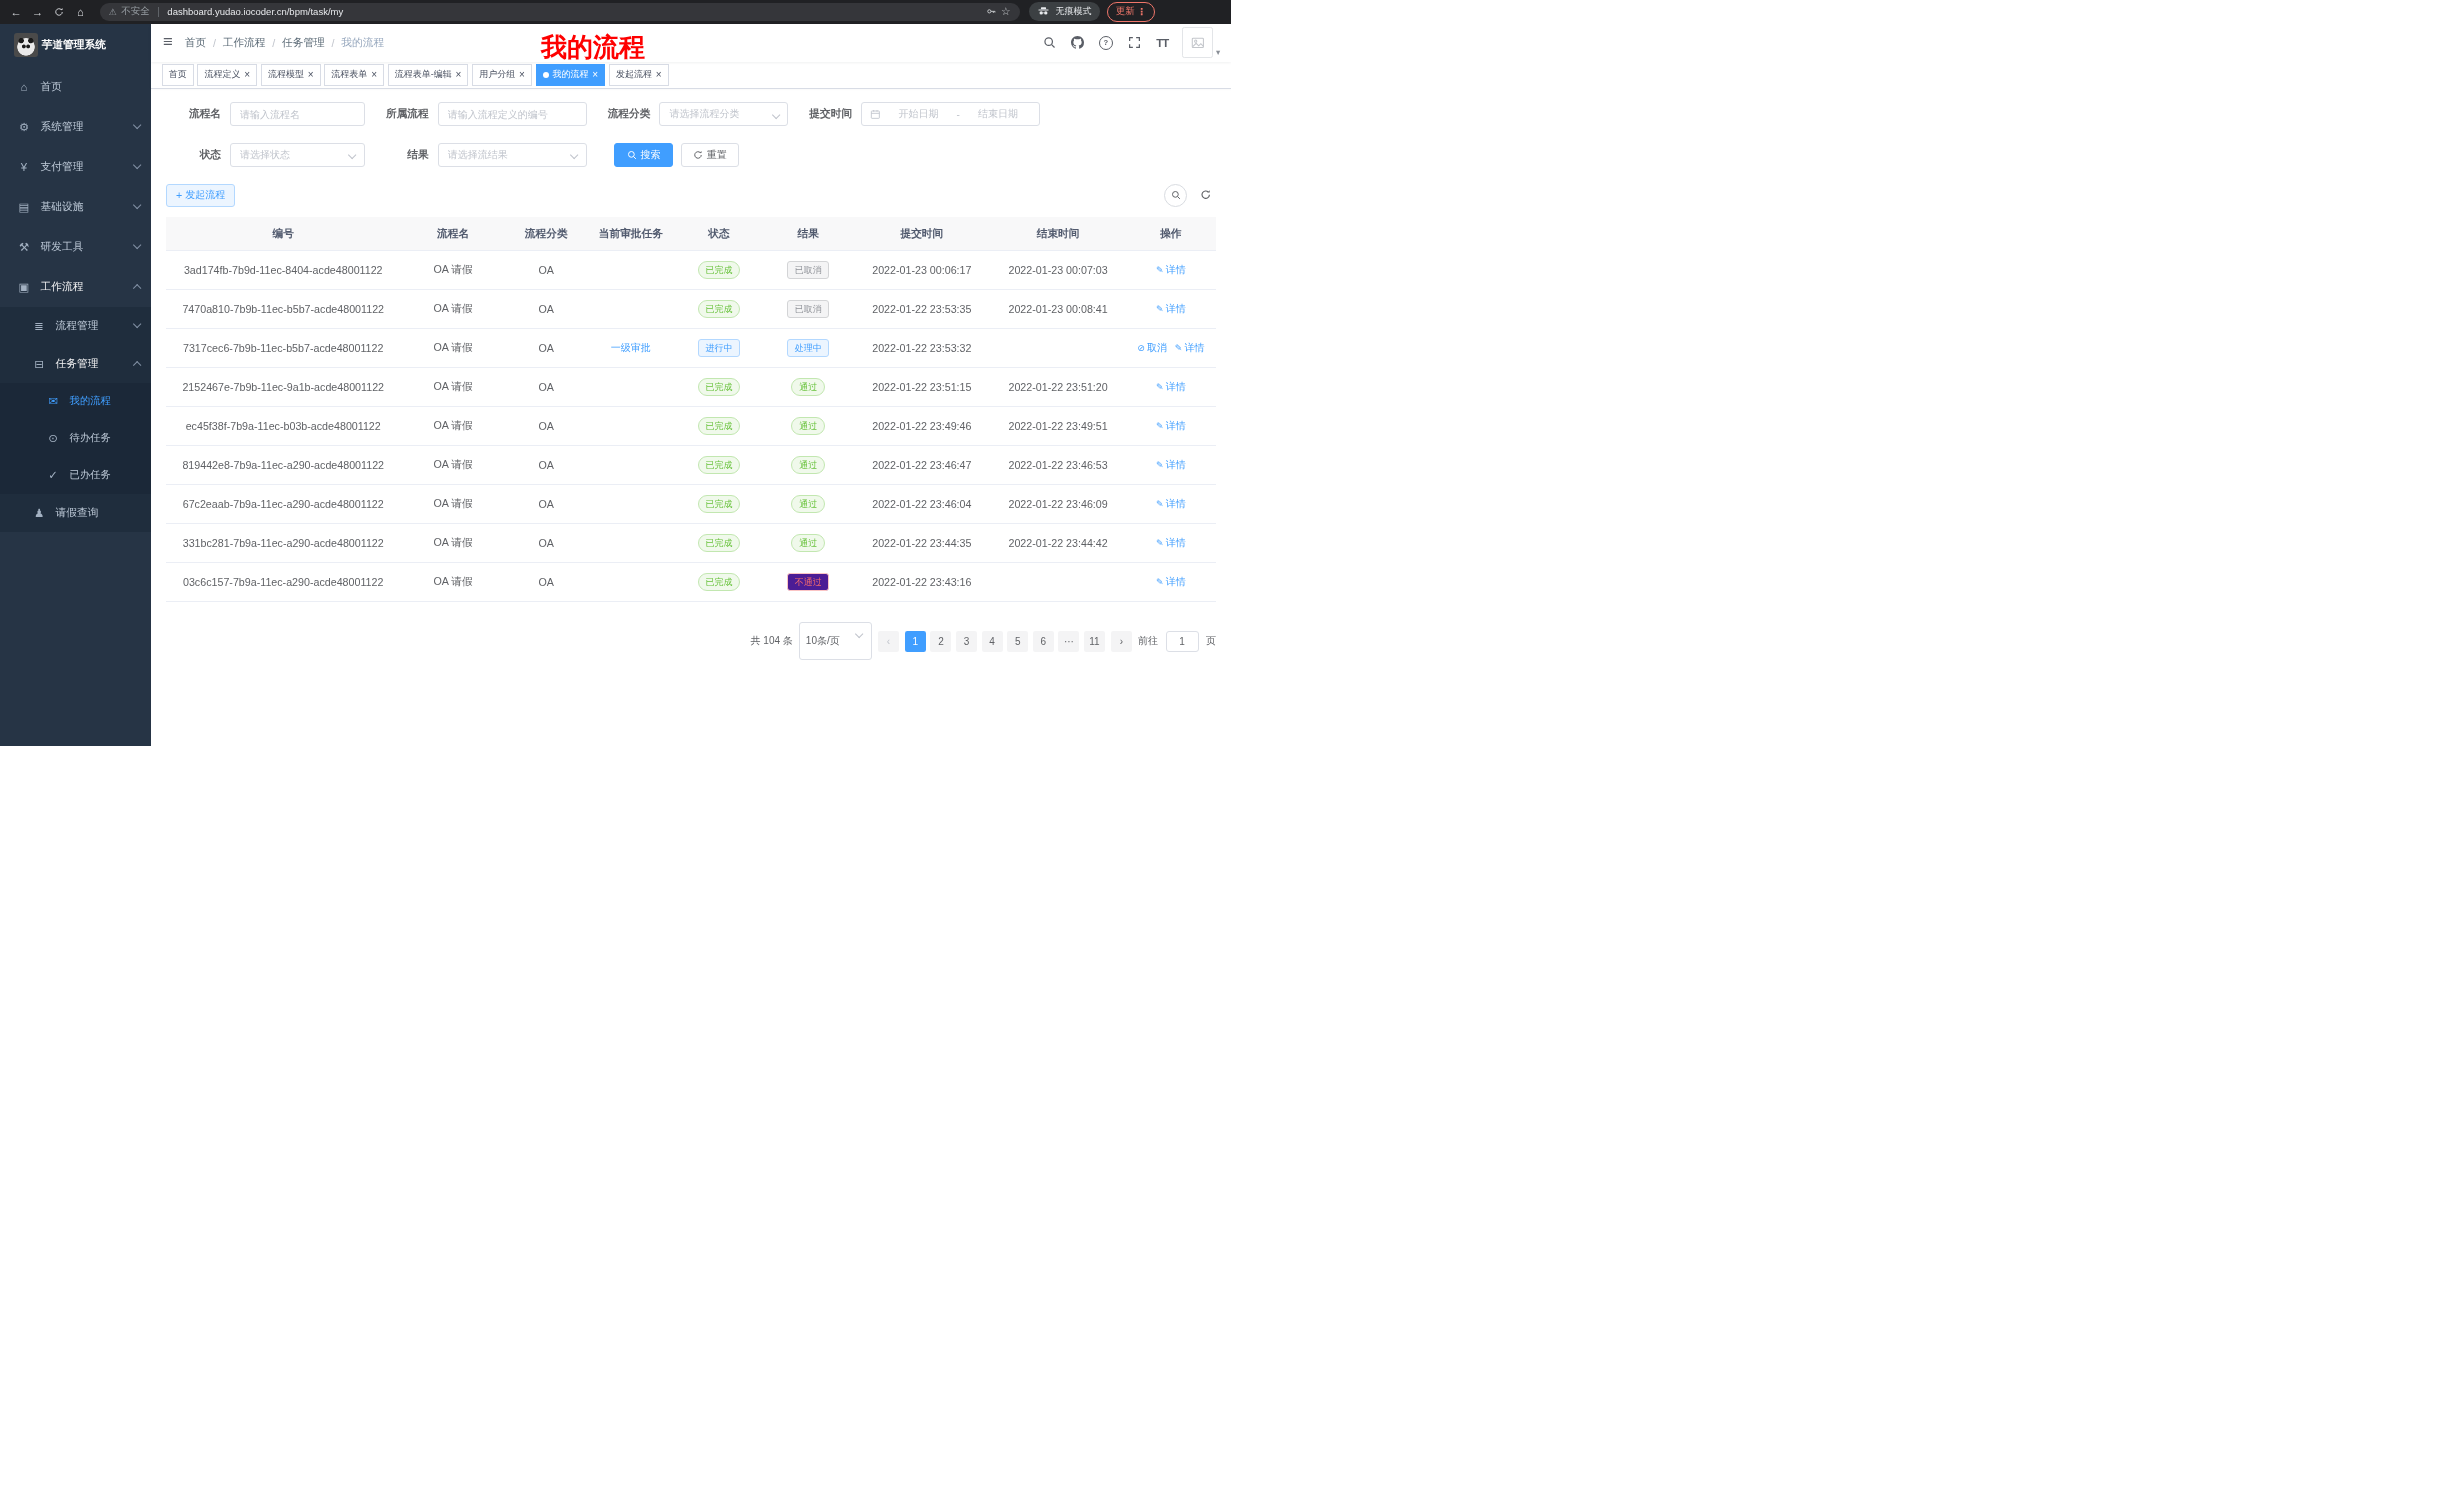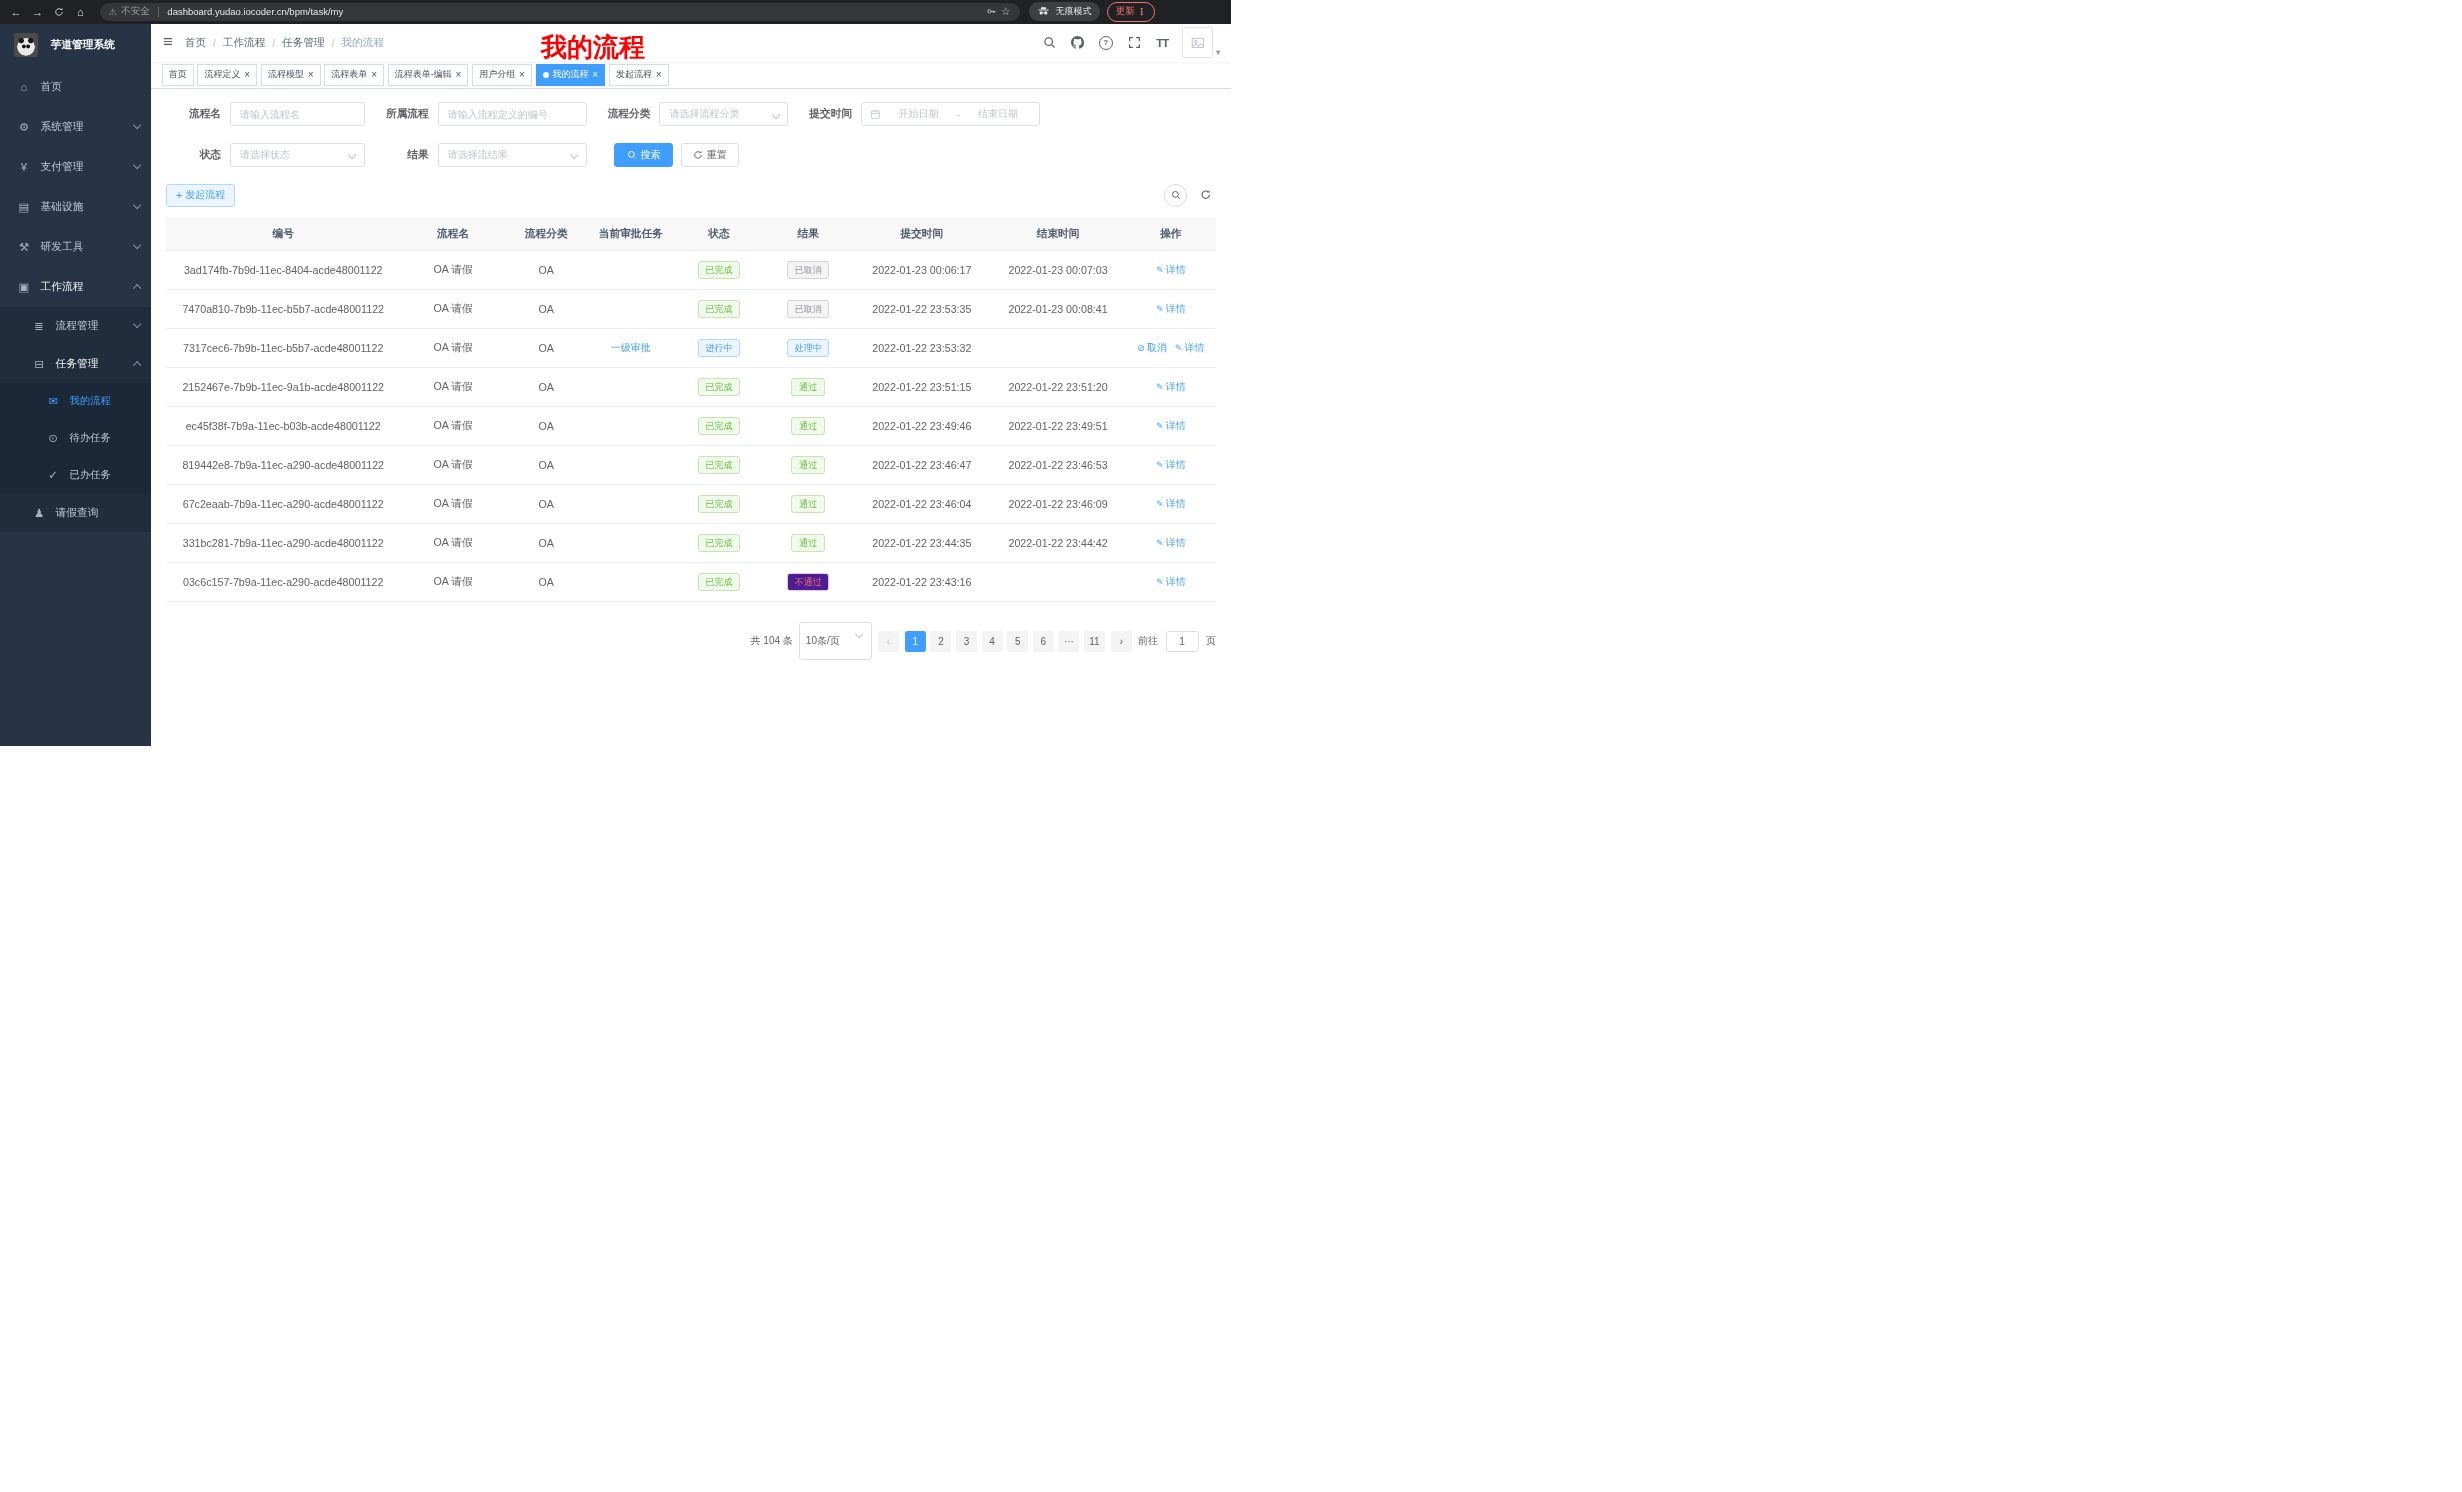--- a/index.html
+++ b/index.html
@@ -20,21 +20,21 @@
   .ubicon svg{width:10.7px;height:10.7px;}
   .star{font-size:10.7px;color:#c7cacd;cursor:pointer;}
   .incog{display:flex;align-items:center;gap:5.3px;background:#3c4043;border-radius:10px;padding:3px 8.4px;font-size:9px;color:#e8eaed;margin-right:6px;}
   .incog svg{width:13px;height:8.4px;}
   .update-pill{display:flex;align-items:center;gap:2px;border:1.1px solid #f0766a;color:#f0766a;border-radius:10px;padding:2.3px 7.6px;font-size:9.5px;cursor:pointer;white-space:nowrap;}
   .vdots{font-size:10px;font-weight:700;}
 
   
   .app{flex:1;display:flex;min-height:0;}
   .sidebar{flex:0 0 151px;width:151px;background:#263445;display:flex;flex-direction:column;overflow:hidden;}
-  .logo{height:43px;display:flex;align-items:center;gap:13px;padding-left:13.7px;cursor:pointer;flex:0 0 43px;}
+  .logo{height:43px;display:flex;align-items:center;gap:4px;padding-left:13.7px;cursor:pointer;flex:0 0 43px;}
   .logo-img{width:24px;height:24px;border-radius:3px;flex:0 0 24px;background:
     radial-gradient(circle at 30% 32%,#1a1a1a 2.3px,transparent 3px),
     radial-gradient(circle at 70% 32%,#1a1a1a 2.3px,transparent 3px),
     radial-gradient(circle at 41% 56%,#1a1a1a 1.5px,transparent 2.3px),
     radial-gradient(circle at 59% 56%,#1a1a1a 1.5px,transparent 2.3px),
     radial-gradient(circle at 50% 58%,#e9e9e9 8.4px,transparent 9px),#4a4a4a;}
   .logo-title{color:#fff;font-size:10.7px;font-weight:700;white-space:nowrap;}
   .menu{flex:1;}
   .menu-item{display:flex;align-items:center;height:40px;padding:0 10.7px 0 15px;color:#bfcbd9;font-size:10.7px;cursor:pointer;white-space:nowrap;}
   .menu-item .mi-icon{width:18px;text-align:center;margin-right:7.6px;font-size:11.4px;color:#a3b1c2;flex:0 0 18px;}
@@ -100,21 +100,21 @@
   .circle-btn{width:23px;height:23px;border-radius:50%;border:0.8px solid #d9dce1;background:#fff;color:#606266;display:flex;align-items:center;justify-content:center;cursor:pointer;padding:0;}
   .circle-btn svg{width:10px;height:10px;}
   .icon-btn{border:none;background:none;color:#606266;width:20px;height:20px;display:flex;align-items:center;justify-content:center;cursor:pointer;padding:0;}
   .icon-btn svg{width:11.4px;height:11.4px;}
 
   
   .el-table{width:100%;border-collapse:collapse;table-layout:fixed;margin-top:10.7px;}
   .el-table th{height:33px;background:#f8f8f9;color:#515a6e;font-size:10.7px;font-weight:700;text-align:center;border-bottom:0.8px solid #ebeef5;padding:0 4.6px;white-space:nowrap;}
   .el-table td{height:38px;font-size:10.7px;color:#606266;text-align:center;border-bottom:0.8px solid #ebeef5;padding:0 4.6px;white-space:nowrap;overflow:hidden;}
   .el-tag{display:inline-block;height:18px;line-height:16.7px;padding:0 6.8px;border-radius:3px;font-size:9px;border:0.8px solid transparent;box-sizing:border-box;}
-  .t-success{background:#f0f9eb;border-color:#c2e7b0;color:#67c23a;}
+  .t-success{background:#f0f9eb;border-color:#c2e7b0;color:#67c23a;border-radius:9px;}
   .t-info{background:#f4f4f5;border-color:#d3d4d6;color:#909399;}
   .t-primary{background:#ecf5ff;border-color:#b3d8ff;color:#409eff;}
   .t-danger{background:#4c1d95;border-color:#fbc4c4;color:#f56c6c;}
   .tlink{color:#409eff;cursor:pointer;font-size:10px;display:inline-flex;align-items:center;gap:2.3px;}
   .tlink + .tlink{margin-left:7.6px;}
   .tlink .li{font-size:9px;}
 
   
   .pagination{display:flex;align-items:center;justify-content:flex-end;gap:6px;margin-top:20px;font-size:10px;color:#606266;}
   .size-select{position:relative;width:73px;height:38px;border:0.8px solid #dcdfe6;border-radius:3px;display:flex;align-items:center;padding:0 18px 0 6px;font-size:10px;color:#606266;cursor:pointer;box-sizing:border-box;}

